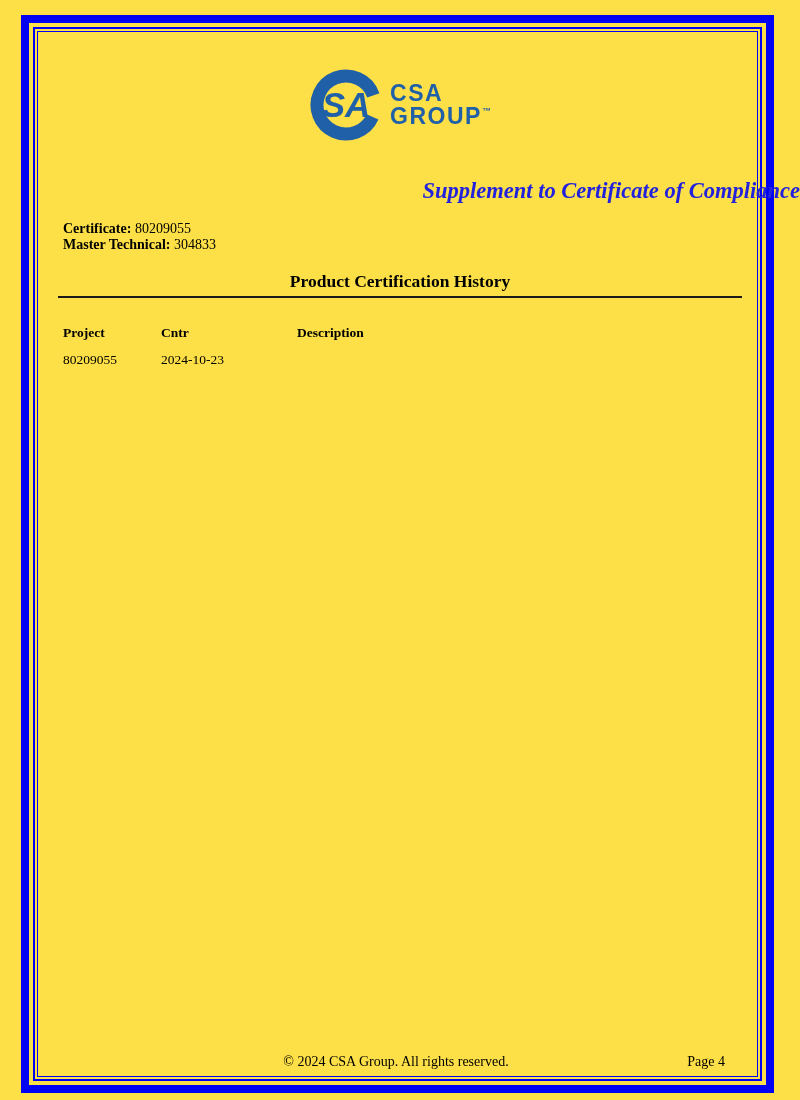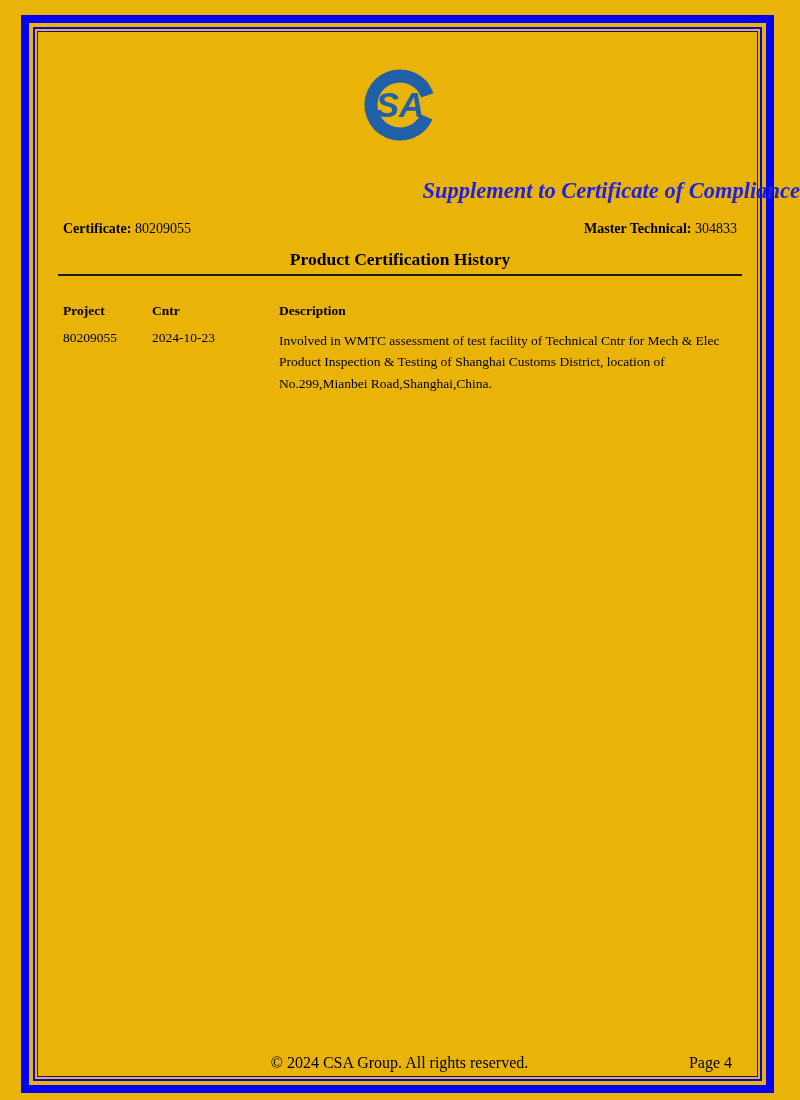--- a/index.html
+++ b/index.html
@@ -1,20 +1,20 @@
 <!DOCTYPE html>
 <html><head>
 <meta charset="utf-8">
 <style>
   html, body { margin: 0; padding: 0; background: #ffffff; }
   .page {
     position: relative;
     width: 800px;
     height: 1100px;
-    background: #eab308;
+    background: #fde047;
     font-family: "Liberation Serif", serif;
     color: #000000;
     overflow: hidden;
   }
   
   .border-outer {
     position: absolute;
     top: 15px; left: 21px; right: 26px; bottom: 7px;
     border: 8px solid #0202f2;
   }
@@ -63,67 +63,68 @@
     font-weight: bold;
     font-style: italic;
     font-size: 22.5px;
   }
   
   .cert-row {
     display: flex;
     justify-content: space-between;
     margin: 17px 63px 0 63px;
     font-size: 14px;
+    flex-direction: column;
   }
   .lbl { font-weight: bold; }
   .val { font-weight: normal; }
   
   .statement {
     margin-top: 13px;
     text-align: center;
     font-weight: bold;
     font-style: italic;
     font-size: 13.5px;
     line-height: 1.65;
   }
   
   .section-heading {
-    margin-top: 12px;
+    margin-top: 18px;
     text-align: center;
     font-weight: bold;
     font-size: 17.5px;
   }
   .heading-rule {
     margin: 4px 58px 0 58px;
     border: none;
     border-top: 2px solid #1a1a1a;
     height: 0;
   }
   
   .history-table {
     margin: 27px 63px 0 63px;
     font-size: 13.5px;
   }
   .history-grid {
     display: grid;
     grid-template-columns: 82px 120px 1fr;
-    column-gap: 7px;
+    column-gap: 16px;
   }
   .history-header { font-weight: bold; }
   .history-row { margin-top: 11px; }
   .desc p {
     margin: 0;
     line-height: 1.58;
   }
   
   .footer {
     position: absolute;
-    left: 0; right: 1px; bottom: 30px;
+    left: 0; right: 8px; bottom: 30px;
     height: 16px;
-    font-size: 16px;
+    font-size: 14px;
   }
   .footer .copyright {
     text-align: center;
   }
   .footer .page-number {
     position: absolute;
     right: 67px;
     top: 0;
     margin-left: 23px;
   }
@@ -139,20 +140,24 @@
     </div>
   </div>
 
   <div class="content">
 
     <div class="logo-row">
       <svg class="logo-mark" viewBox="0 0 74 74" xmlns="http://www.w3.org/2000/svg">
         <circle cx="37" cy="37" r="29" fill="none" stroke="#2060a8" stroke-width="13" stroke-dasharray="160 22.2" transform="rotate(24 37 37)"></circle>
         <text x="37" y="49" text-anchor="middle" font-family="Liberation Sans, sans-serif" font-weight="bold" font-style="italic" font-size="35" fill="#2060a8">SA</text>
       </svg>
+      <div class="logo-text">
+        <div>CSA</div>
+        <div><span>GROUP</span><span class="tm">™</span></div>
+      </div>
     </div>
 
     <div class="doc-title">Supplement to Certificate of Compliance</div>
 
     <div class="cert-row">
       <div>
         <span class="lbl">Certificate:</span>
         <span class="val">80209055</span>
       </div>
       <div>
@@ -168,21 +173,20 @@
     <div class="history-table">
       <div class="history-grid history-header">
         <div>Project</div>
         <div>Cntr</div>
         <div>Description</div>
       </div>
       <div class="history-grid history-row">
         <div>80209055</div>
         <div>2024-10-23</div>
         <div class="desc">
-          <p>Involved in WMTC assessment of test facility of Technical Cntr for Mech &amp; Elec Product Inspection &amp; Testing of Shanghai Customs District, location of No.299,Mianbei Road,Shanghai,China.</p>
         </div>
       </div>
     </div>
 
     <div class="footer">
       <div class="copyright">© 2024 CSA Group. All rights reserved.</div>
       <div class="page-number">Page 4</div>
     </div>
 
   </div>

